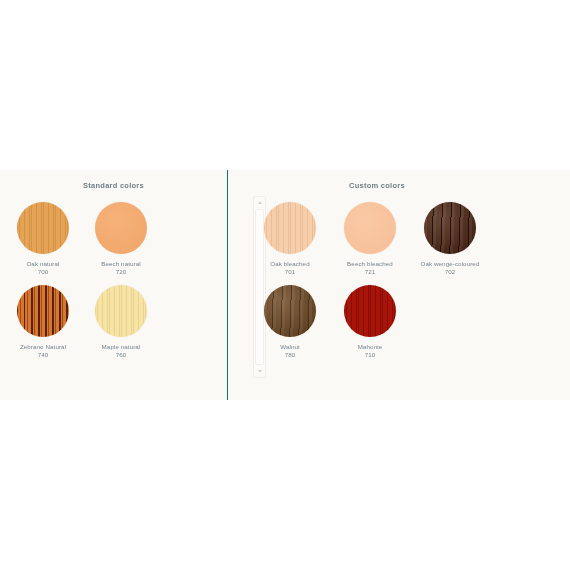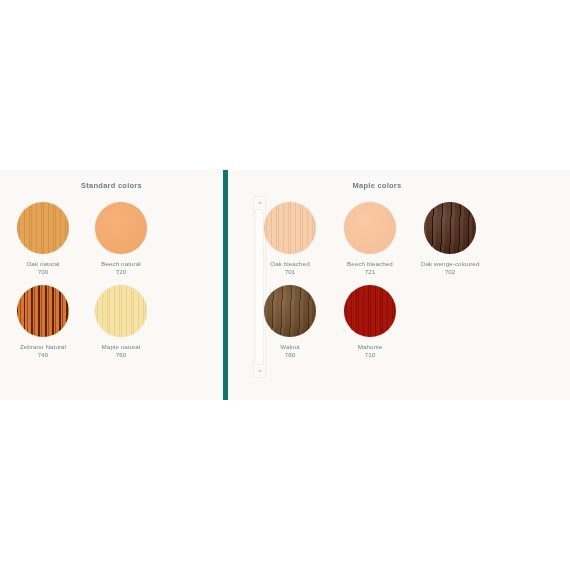--- a/index.html
+++ b/index.html
@@ -35,21 +35,21 @@
     flex-direction: row;
   }
 
   .group {
     position: relative;
     box-sizing: border-box;
     padding-top: 6px;
   }
   #group-standard {
     width: 228px;
-    border-right: 5px solid #0f766e;
+    border-right: 1px solid #0f766e;
   }
   #group-custom {
     width: 298px;
   }
 
   .group-title {
     text-align: center;
     font-size: 7.5px;
     letter-spacing: .25px;
     color: #6f7f88;
@@ -200,21 +200,21 @@
           <span class="sb-arrow"></span>
         </div>
         <div id="sb-thumb"></div>
         <div class="sb-btn" id="sb-down">
           <span class="sb-arrow"></span>
         </div>
       </div>
     </div>
 
     <div class="group" id="group-custom">
-      <div class="group-title">Maple colors</div>
+      <div class="group-title">Custom colors</div>
 
       <div class="swatch-grid">
 
         <div class="swatch">
           <div class="chip" style="background: rgb(246, 206, 170);">
             <div class="grain" style="background: repeating-linear-gradient(90deg, rgba(210, 160, 120, 0.35) 0px, rgba(210, 160, 120, 0.35) 0.6px, rgba(0, 0, 0, 0) 0.6px, rgba(0, 0, 0, 0) 2.4px);"></div>
           </div>
           <div class="swatch-name">Oak bleached</div>
           <div class="swatch-code">701</div>
         </div>

